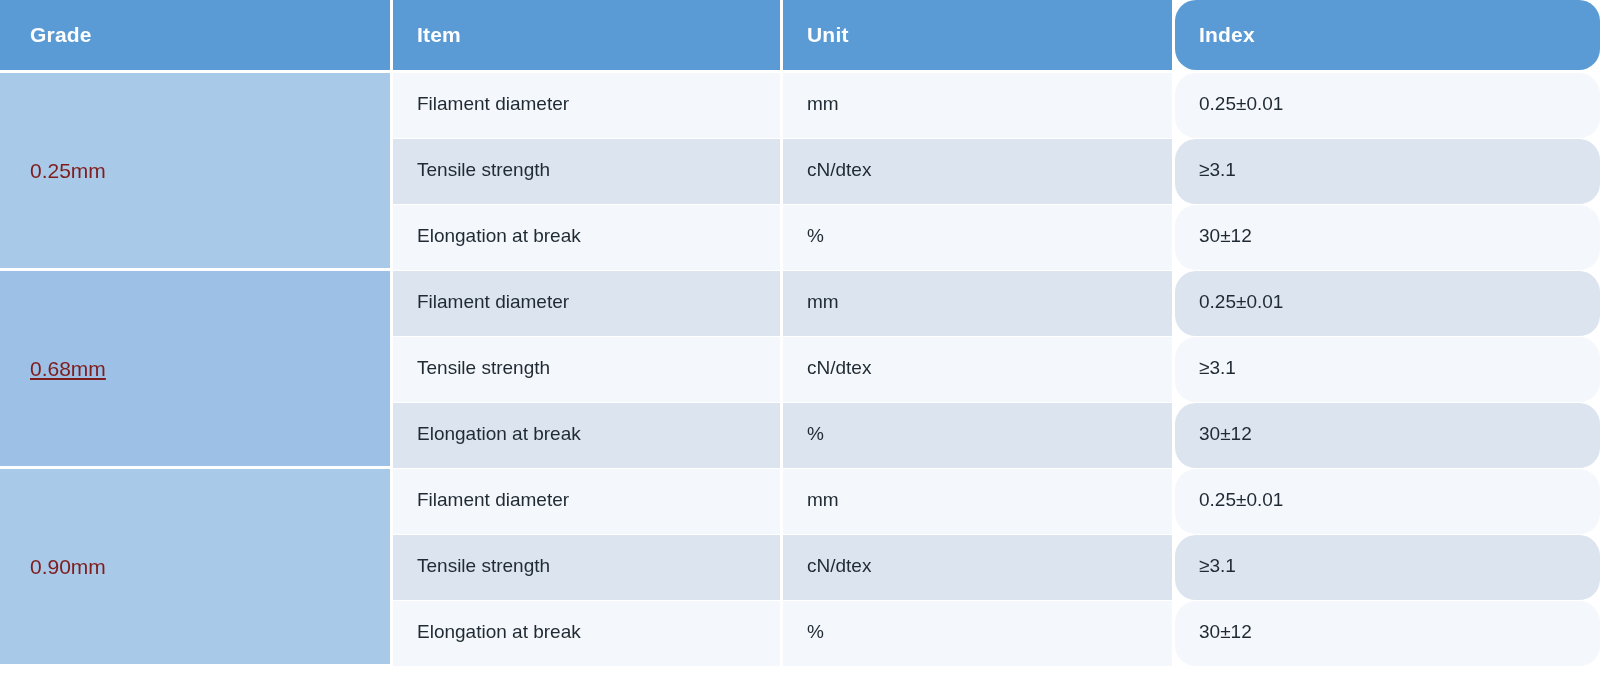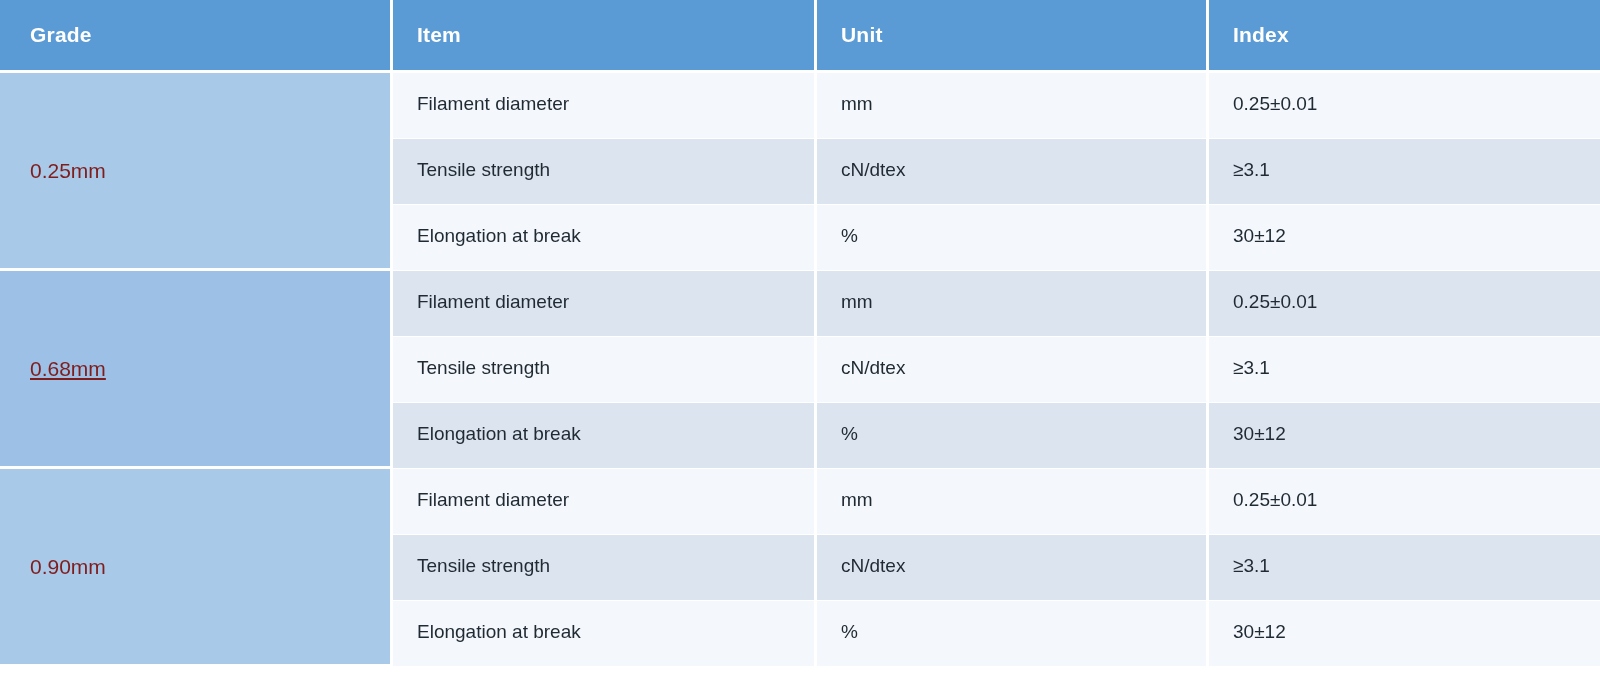--- a/index.html
+++ b/index.html
@@ -80,23 +80,23 @@
 
   tbody tr.stripe-light td.data-cell { background: #f4f7fb; }
   tbody tr.stripe-dark  td.data-cell { background: #dce4ef; }
 
   
   tbody tr td.data-cell {
     border-bottom: 1px solid #ffffff;
   }
 
   .col-grade  { width: 393px; }
-  .col-item   { width: 424px; }
+  .col-item   { width: 390px; }
   .col-unit   { width: 392px; }
-  .col-index  { width: 425px; }
+  .col-index  { width: 425px; border-radius: 21px; }
 </style>
 </head>
 <body>
 
 <table class="spec-table">
   <colgroup>
     <col class="col-grade">
       <col class="col-item">
       <col class="col-unit">
       <col class="col-index">

